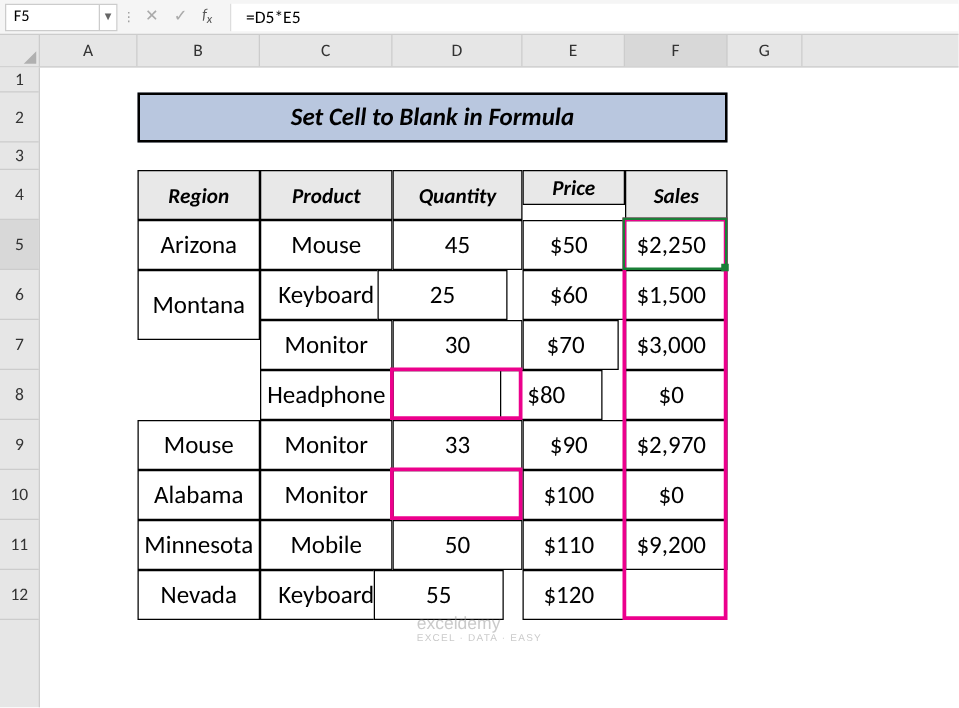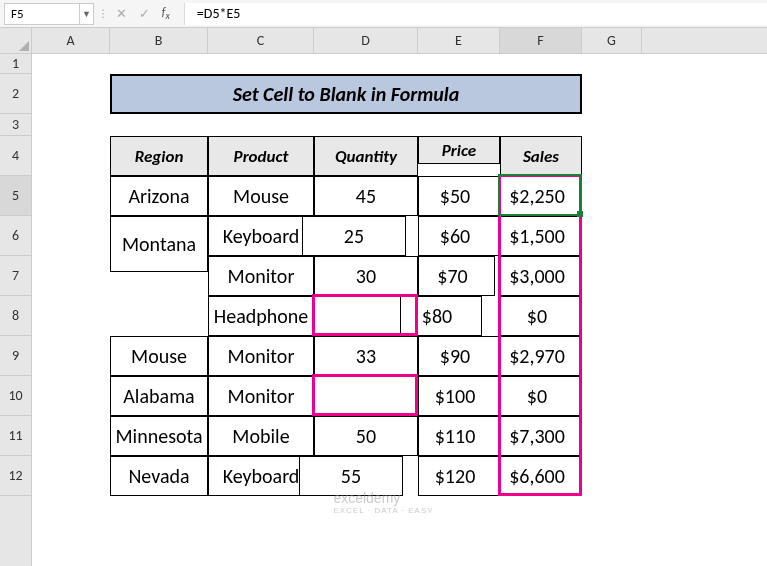--- a/index.html
+++ b/index.html
@@ -115,26 +115,25 @@
     <div class="cell data-cell sales-cell" style="left: 468px; top: 282px; width: 82px; height: 40px;">$2,970</div>
     <div class="cell data-cell" style="left: 78px; top: 322px; width: 98px; height: 40px;">Alabama</div>
     <div class="cell data-cell" style="left: 176px; top: 322px; width: 106px; height: 40px;">Monitor</div>
     <div class="cell data-cell" style="left: 282px; top: 322px; width: 104px; height: 40px;"></div>
     <div class="cell data-cell price-cell" style="left: 386px; top: 322px; width: 82px; height: 40px;">$100</div>
     <div class="cell data-cell sales-cell" style="left: 468px; top: 322px; width: 82px; height: 40px;">$0</div>
     <div class="cell data-cell" style="left: 78px; top: 362px; width: 98px; height: 40px;">Minnesota</div>
     <div class="cell data-cell" style="left: 176px; top: 362px; width: 106px; height: 40px;">Mobile</div>
     <div class="cell data-cell" style="left: 282px; top: 362px; width: 104px; height: 40px;">50</div>
     <div class="cell data-cell price-cell" style="left: 386px; top: 362px; width: 82px; height: 40px;">$110</div>
-    <div class="cell data-cell sales-cell" style="left: 468px; top: 362px; width: 82px; height: 40px;">$7,300</div>
+    <div class="cell data-cell sales-cell" style="left: 468px; top: 362px; width: 82px; height: 40px;">$9,200</div>
     <div class="cell data-cell" style="left: 78px; top: 402px; width: 98px; height: 40px;">Nevada</div>
     <div class="cell data-cell" style="left: 176px; top: 402px; width: 106px; height: 40px;">Keyboard</div>
     <div class="cell data-cell" style="left: 267px; top: 402px; width: 104px; height: 40px;">55</div>
     <div class="cell data-cell price-cell" style="left: 386px; top: 402px; width: 82px; height: 40px;">$120</div>
-    <div class="cell data-cell sales-cell" style="left: 468px; top: 402px; width: 82px; height: 40px;">$6,600</div>
     <div class="pink-box" style="left: 466px; top: 120px; width: 84px; height: 322px;"></div>
     <div class="pink-box" style="left: 280px; top: 240px; width: 106px; height: 42px;"></div>
     <div class="pink-box" style="left: 280px; top: 320px; width: 106px; height: 42px;"></div>
     <div class="active-cell" style="left: 466px; top: 120px; width: 84px; height: 42px;"></div>
   </div>
 
 <div class="watermark">
   <span>exceldemy</span>
   <span class="sub">EXCEL · DATA · EASY</span>
 </div>

